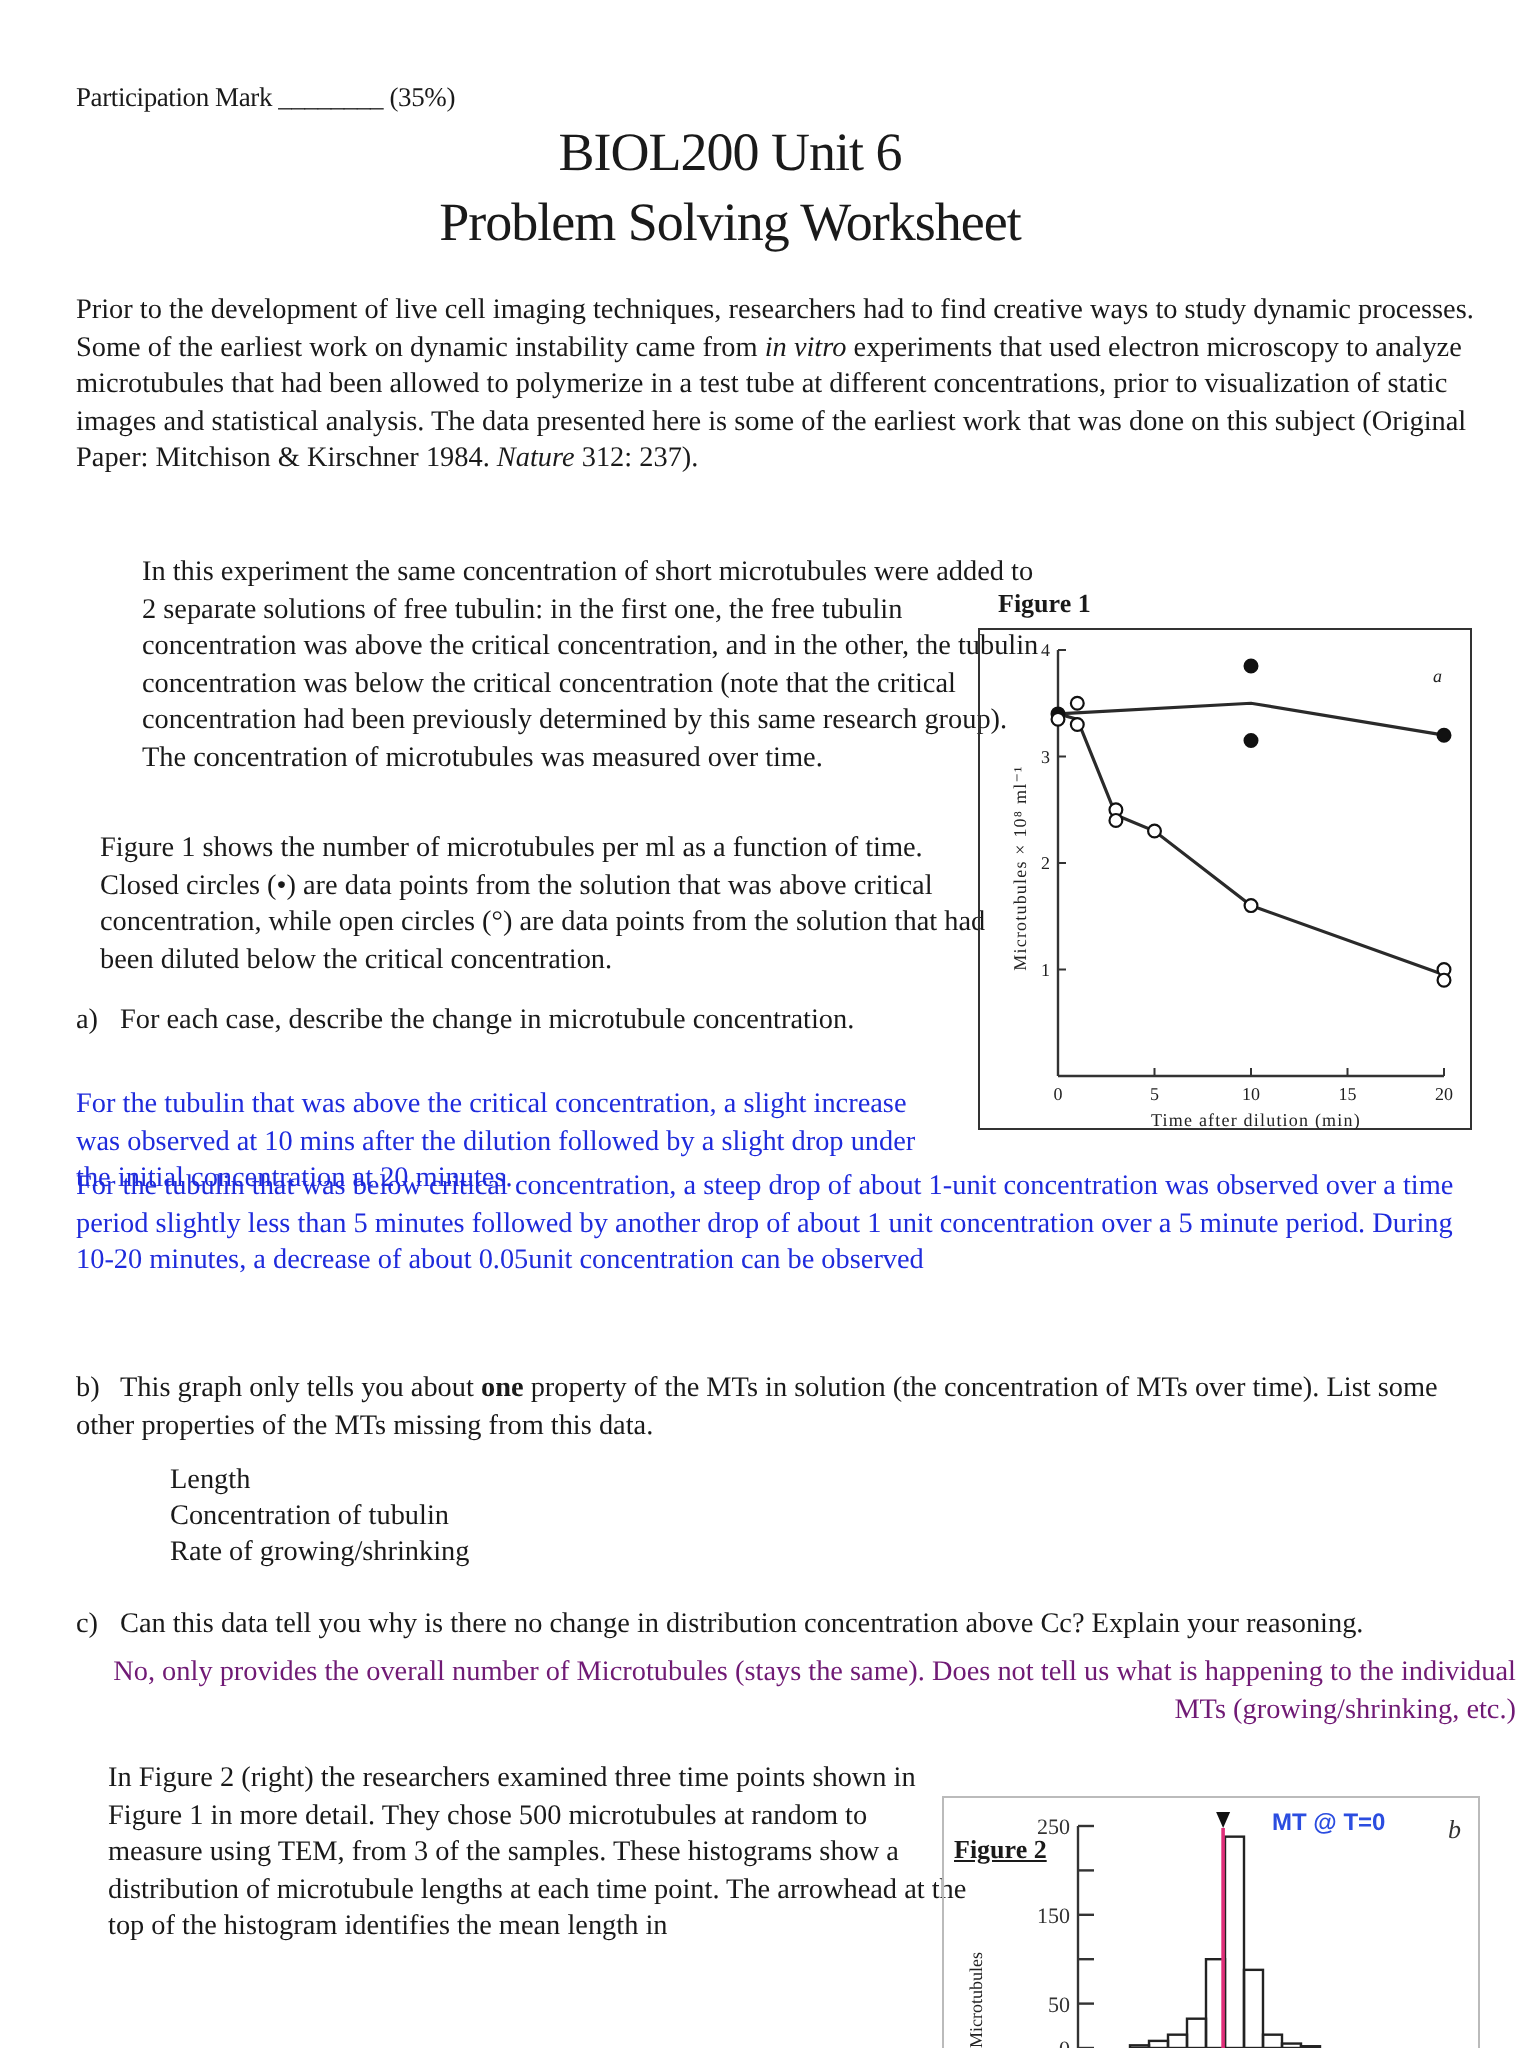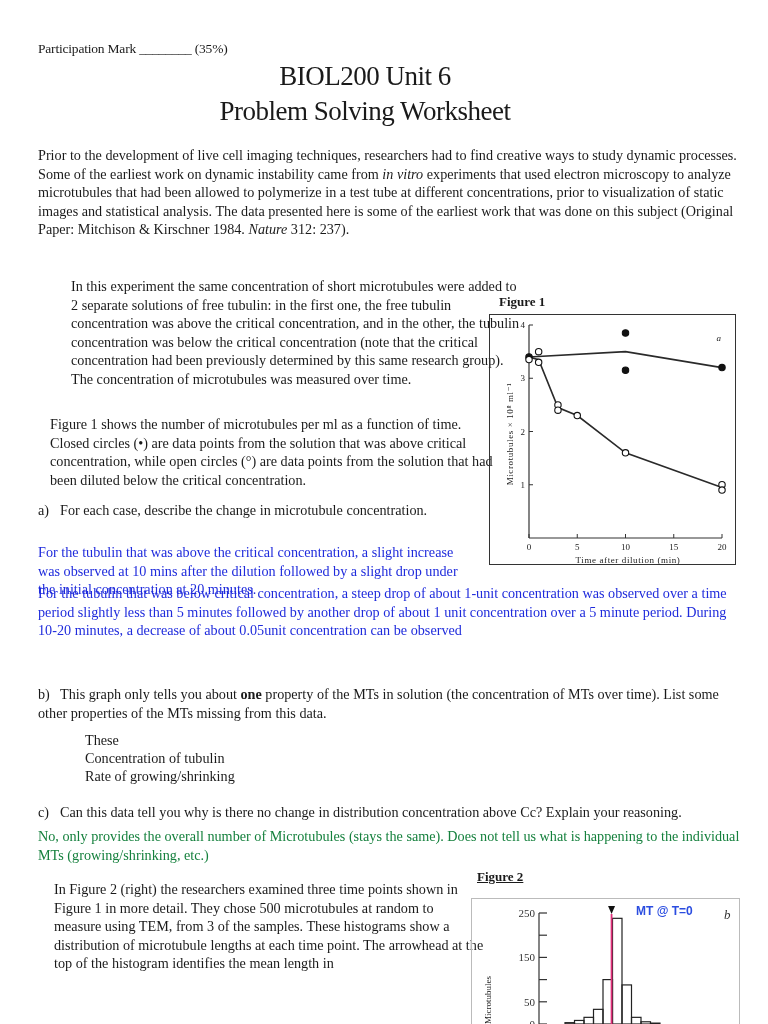--- a/index.html
+++ b/index.html
@@ -21,25 +21,25 @@
   .qa { left: 38px; top: 501px; width: 450px; }
   .qa .lbl { display: inline-block; width: 22px; }
   .answer { color: #1f2bdc; font-size: 14.2px; line-height: 18.6px; }
   .ans1 { left: 38px; top: 543px; width: 440px; }
   .ans2 { left: 38px; top: 584px; width: 700px; }
   .qb { left: 38px; top: 685px; width: 700px; }
   .qb .lbl { display: inline-block; width: 22px; }
   .list { left: 85px; top: 731px; font-size: 14.2px; line-height: 18px; }
   .qc { left: 38px; top: 803px; width: 720px; }
   .qc .lbl { display: inline-block; width: 22px; }
-  .ansc { left: 38px; top: 827px; width: 720px; color: #15803d; }
+  .ansc { left: 38px; top: 827px; width: 720px; color: #701a75; text-align: right; }
   .p-fig2 { left: 30px; top: 880px; width: 430px; margin-left: 24px; }
   .fig-label { font-weight: bold; font-size: 13px; }
   .fig1-label { left: 499px; top: 294px; }
-  .fig2-label { left: 477px; top: 869px; text-decoration: underline; }
+  .fig2-label { left: 477px; top: 917px; text-decoration: underline; }
   .fig1-box { left: 489px; top: 314px; width: 247px; height: 251px; border: 1.5px solid #333; box-sizing: border-box; }
   .fig2-box { left: 471px; top: 898px; width: 269px; height: 140px; border: 1.5px solid #bbb; box-sizing: border-box; }
   svg text { font-family: "Liberation Serif", "DejaVu Serif", serif; }
   .tick-txt { font-size: 9px; fill: #222; }
   .axis-title { font-size: 9px; fill: #222; letter-spacing: 0.6px; }
   .mt-label { font-family: "Liberation Sans", "DejaVu Sans", sans-serif; font-weight: bold; font-size: 12px; fill: #2b4de0; }
 </style>
 </head>
 <body>
 
@@ -57,21 +57,21 @@
 <div class="abs para qa">
   <span class="lbl">a)</span><span>For each case, describe the change in microtubule concentration.</span>
 </div>
 <div class="abs answer ans1">For the tubulin that was above the critical concentration, a slight increase was observed at 10 mins after the dilution followed by a slight drop under the initial concentration at 20 minutes.</div>
 <div class="abs answer ans2">For the tubulin that was below critical concentration, a steep drop of about 1-unit concentration was observed over a time period slightly less than 5 minutes followed by another drop of about 1 unit concentration over a 5 minute period. During 10-20 minutes, a decrease of about 0.05unit concentration can be observed</div>
 
 <div class="abs para qb">
   <span class="lbl">b)</span><span><span>This graph only tells you about </span><b>one</b><span> property of the MTs in solution (the concentration of MTs over time). List some other properties of the MTs missing from this data.</span></span>
 </div>
 <div class="abs list">
-  <div>These</div>
+  <div>Length</div>
   <div>Concentration of tubulin</div>
   <div>Rate of growing/shrinking</div>
 </div>
 
 <div class="abs para qc">
   <span class="lbl">c)</span><span>Can this data tell you why is there no change in distribution concentration above Cc? Explain your reasoning.</span>
 </div>
 <div class="abs para ansc">No, only provides the overall number of Microtubules (stays the same). Does not tell us what is happening to the individual MTs (growing/shrinking, etc.)</div>
 
 <div class="abs para p-fig2">In Figure 2 (right) the researchers examined three time points shown in Figure 1 in more detail. They chose 500 microtubules at random to measure using TEM, from 3 of the samples. These histograms show a distribution of microtubule lengths at each time point. The arrowhead at the top of the histogram identifies the mean length in</div>

